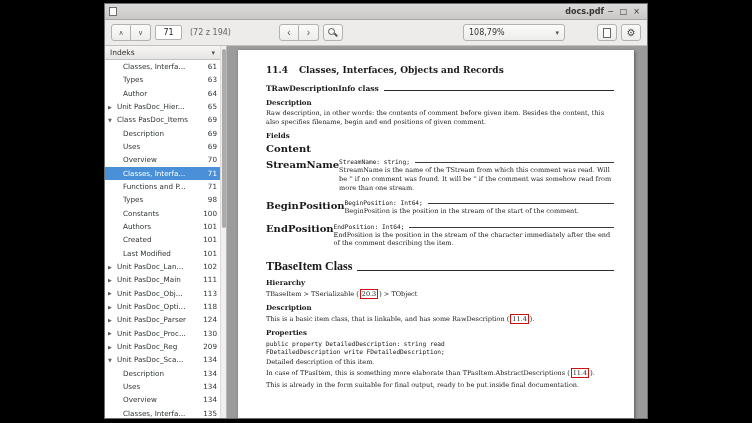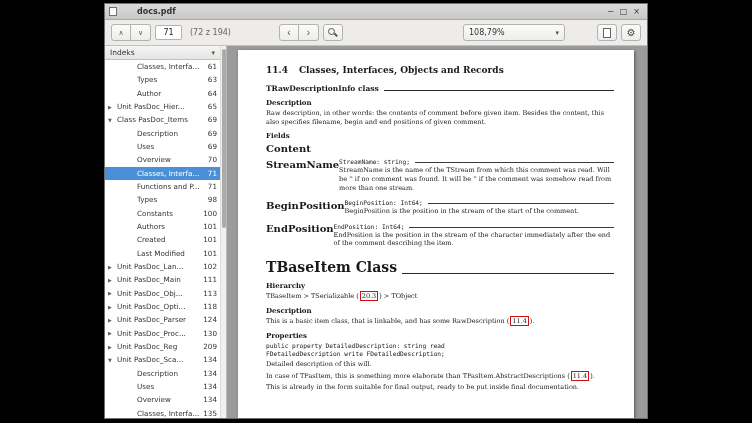--- a/index.html
+++ b/index.html
@@ -3,21 +3,21 @@
 <meta charset="utf-8">
 <style>
   *{box-sizing:border-box;margin:0;padding:0;}
   html,body{width:752px;height:423px;background:#000;overflow:hidden;font-family:"DejaVu Sans",sans-serif;}
   .window{position:absolute;left:104px;top:3px;width:544px;height:416px;background:#e9e8e7;
           border:1px solid #6e6e6e;display:flex;flex-direction:column;overflow:hidden;}
   
   .titlebar{flex:0 0 16px;background:linear-gradient(#dcdbda,#c9c8c7);border-bottom:1px solid #a8a7a5;
             display:flex;align-items:center;padding:0 4px;}
   .win-menu-icon{width:8px;height:9px;background:#fdfdfd;border:1px solid #707070;flex:0 0 auto;}
-  .titlebar .title{flex:1;text-align:left;font-size:8px;font-weight:bold;color:#333;padding-left:20px;}
+  .titlebar .title{flex:1;text-align:right;font-size:8px;font-weight:bold;color:#333;}
   .win-btn{width:13px;text-align:center;font-size:8px;color:#333;cursor:default;line-height:14px;}
   
   .toolbar{flex:0 0 26px;background:#edecea;border-bottom:1px solid #c2c1bf;display:flex;align-items:center;
            padding:0 6px;gap:4px;}
   .btn-group{display:flex;}
   .tb-btn{height:17px;min-width:20px;border:1px solid #b3b2b0;background:linear-gradient(#fbfbfa,#ededec);
           border-radius:3px;font-size:8px;color:#444;display:flex;align-items:center;justify-content:center;padding:0;}
   .btn-group .tb-btn:first-child{border-radius:3px 0 0 3px;}
   .btn-group .tb-btn:last-child{border-radius:0 3px 3px 0;border-left:none;}
   .chev{font-size:7px;color:#555;}
@@ -39,38 +39,38 @@
   .gear{font-size:10px;color:#444;line-height:10px;}
   
   .content{flex:1;display:flex;min-height:0;}
   .sidebar{flex:0 0 115px;background:#fff;display:flex;flex-direction:column;min-height:0;}
   .sidebar-header{flex:0 0 14px;background:linear-gradient(#f6f5f4,#e6e5e4);border-bottom:1px solid #c2c1bf;
                   display:flex;align-items:center;justify-content:space-between;padding:0 5px;
                   font-size:7.5px;color:#333;}
   .toc{flex:1;overflow:hidden;}
   .toc-row{height:13.33px;display:flex;align-items:center;padding:0 3px;font-size:7.2px;color:#2e3436;white-space:nowrap;}
   .toc-row .expander{width:9px;flex:0 0 auto;font-size:5px;color:#606060;}
-  .toc-row.child{padding-left:32px;}
+  .toc-row.child{padding-left:18px;}
   .toc-row .label{flex:1;overflow:hidden;text-overflow:clip;}
   .toc-row .pagenum{margin-left:3px;text-align:right;}
   .toc-row.selected{background:#4a90d9;color:#fff;}
   .sb-scroll{flex:0 0 7px;background:#f1f0ef;border-left:1px solid #dcdbda;border-right:1px solid #b9b8b6;position:relative;}
   .sb-thumb{position:absolute;left:1px;top:3px;width:4px;height:48%;background:#adaba8;border-radius:2px;}
   
   .main{flex:1;background:#9b9b9b;position:relative;overflow:hidden;}
   .page{position:absolute;left:11px;top:4px;width:396px;height:620px;background:#fff;
         box-shadow:1px 1px 3px rgba(0,0,0,.45);color:#191919;font-family:"DejaVu Serif",serif;}
   .pg-inner{padding:15px 20px 10px 28px;}
   .h-section{font-size:9px;font-weight:bold;line-height:1.2;margin-bottom:8px;}
   .sec-num{display:inline-block;margin-right:11px;}
   .rule-title{display:flex;align-items:flex-end;margin-bottom:5px;}
   .rt-text{font-weight:bold;white-space:nowrap;line-height:1.2;}
   .rt-record .rt-text{font-size:7.5px;}
   .rt-class{margin-top:8px;}
-  .rt-class .rt-text{font-size:14px;}
+  .rt-class .rt-text{font-size:12px;font-family:Liberation Serif, serif;}
   .rule{flex:1;border-bottom:1px solid #2a2a2a;margin:0 0 2px 5px;}
   .h3{font-size:7px;font-weight:bold;margin:5px 0 2.5px;}
   .body{font-size:6.5px;line-height:1.32;margin:0 0 3px;}
   .mono{font-family:"DejaVu Sans Mono",monospace;font-size:6.2px;}
   .code-row{display:flex;align-items:flex-end;margin-bottom:1px;}
   .code-row .rule{border-color:#3a3a3a;}
   .field-row{display:flex;margin-bottom:4px;}
   .fname{flex:0 0 53px;font-weight:bold;font-size:10px;padding-top:0.5px;}
   .fbody{flex:1;min-width:0;}
   .prop-row{display:flex;margin-bottom:2px;}
@@ -345,21 +345,21 @@
           <div class="h3">Description</div>
           <p class="body">
             <span>This is a basic item class, that is linkable, and has some RawDescription (</span><span class="redbox">11.4</span><span>).</span>
           </p>
 
           <div class="h3">Properties</div>
 
           <div class="prop-row">
             <div class="fbody">
               <span class="mono prop-code">public property DetailedDescription:  string read FDetailedDescription write FDetailedDescription;</span>
-              <div class="body">Detailed description of this will.</div>
+              <div class="body">Detailed description of this item.</div>
               <div class="body">
                 <span>In case of TPasItem, this is something more elaborate than TPasItem.AbstractDescriptions (</span><span class="redbox">11.4</span><span>).</span>
               </div>
               <div class="body">This is already in the form suitable for final output, ready to be put inside final documentation.</div>
             </div>
           </div>
 
         </div>
       </div>
     </div>

